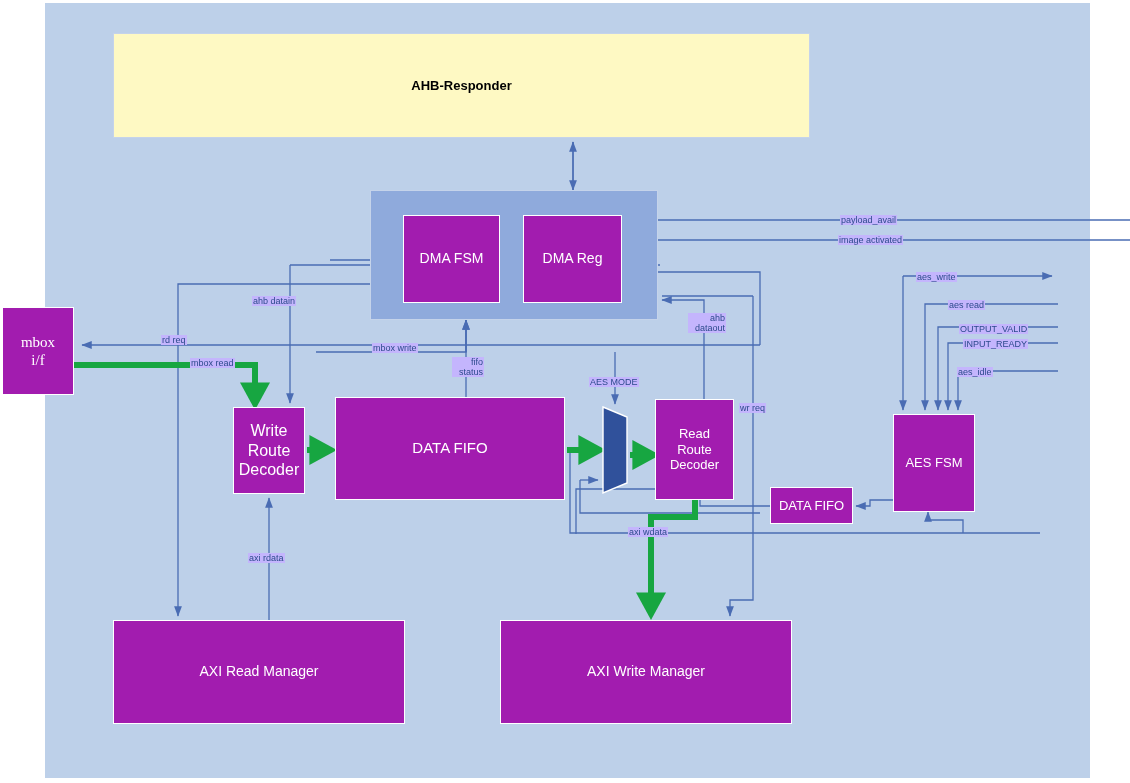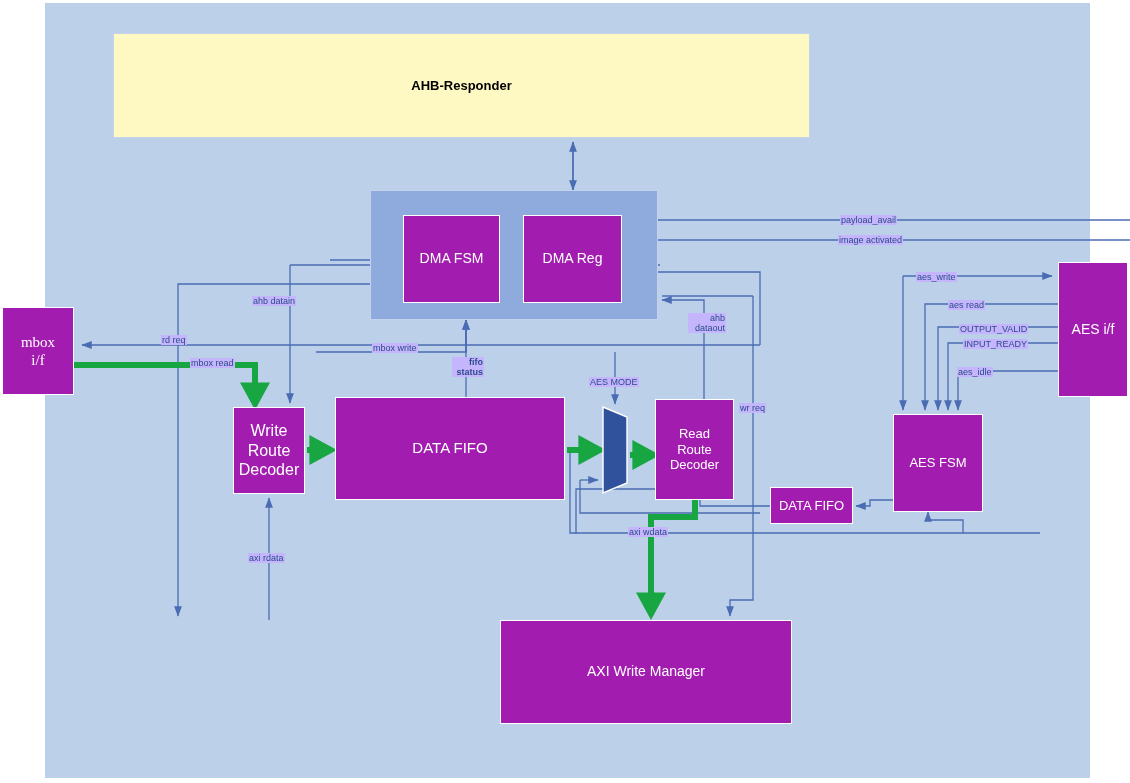--- a/index.html
+++ b/index.html
@@ -113,32 +113,32 @@
   <svg class="mux" style="left:600px;top:403px;width:32px;height:94px;" xmlns="http://www.w3.org/2000/svg">
     <polygon points="3,4 27,14 27,80 3,90" fill="#30519b" stroke="#ffffff" stroke-width="1.4"></polygon>
   </svg>
 
   <div class="box" style="left:655px;top:399px;width:79px;height:101px;font-size:13px;white-space:pre-line;">Read
 Route
 Decoder</div>
 
   <div class="box" style="left:770px;top:487px;width:83px;height:37px;font-size:13px;">DATA FIFO</div>
 
-  <div class="box" style="left:893px;top:414px;width:90px;height:98px;font-size:13px;">AES FSM</div>
+  <div class="box" style="left:893px;top:414px;width:82px;height:98px;font-size:13px;">AES FSM</div>
 
-  <div class="box" style="left:1058px;top:262px;width:70px;height:135px;font-size:14px;">AES i/f</div>
 
+  <div class="box" style="left:113px;top:620px;width:292px;height:104px;font-size:14px;">AXI Read Manager</div>
 
   <div class="box" style="left:500px;top:620px;width:292px;height:104px;font-size:14px;">AXI Write Manager</div>
 
   <div class="lbl" style="left:161px;top:335px;">rd req</div>
   <div class="lbl" style="left:190px;top:358px;">mbox read</div>
   <div class="lbl" style="left:252px;top:296px;">ahb datain</div>
   <div class="lbl" style="left:372px;top:343px;">mbox write</div>
-  <div class="lbl two" style="left:452px;top:357px;font-weight:bold;">fifo
+  <div class="lbl two" style="left:452px;top:357px;">fifo
 status</div>
   <div class="lbl" style="left:589px;top:377px;">AES MODE</div>
   <div class="lbl two" style="left:688px;top:313px;width:36px;">ahb
 dataout</div>
   <div class="lbl" style="left:739px;top:403px;">wr req</div>
   <div class="lbl" style="left:248px;top:553px;">axi rdata</div>
   <div class="lbl" style="left:628px;top:527px;">axi wdata</div>
   <div class="lbl" style="left:840px;top:215px;">payload_avail</div>
   <div class="lbl" style="left:838px;top:235px;">image activated</div>
   <div class="lbl" style="left:916px;top:272px;">aes_write</div>

